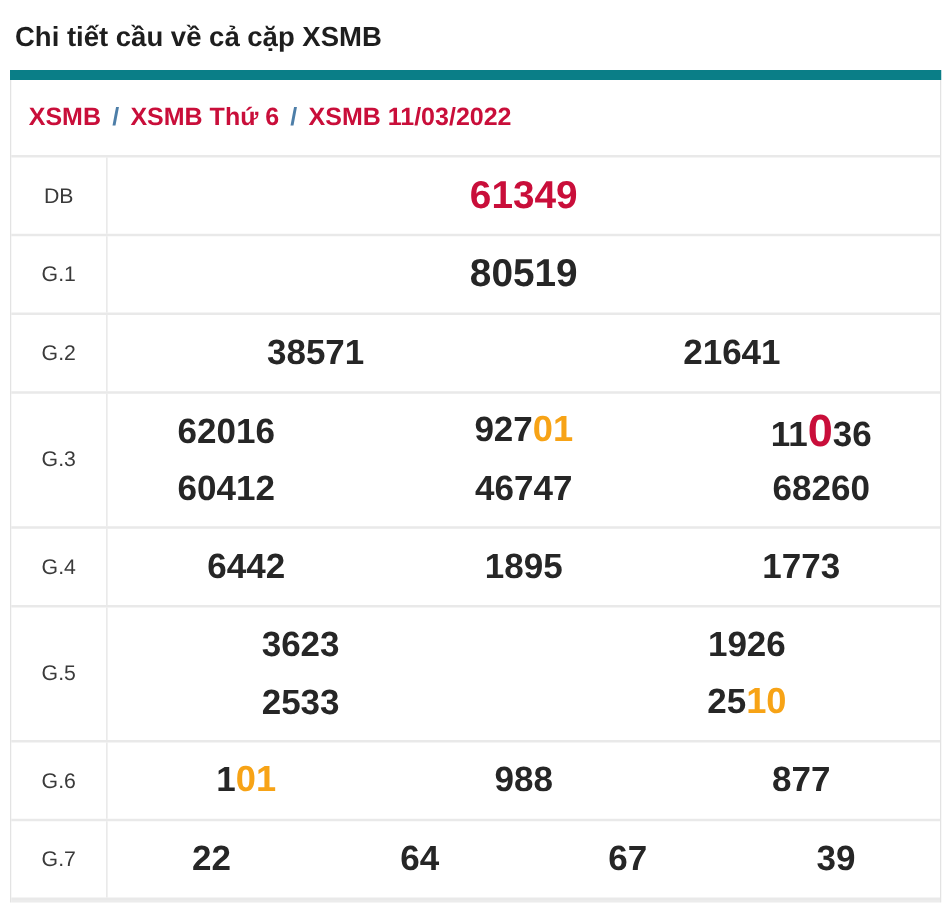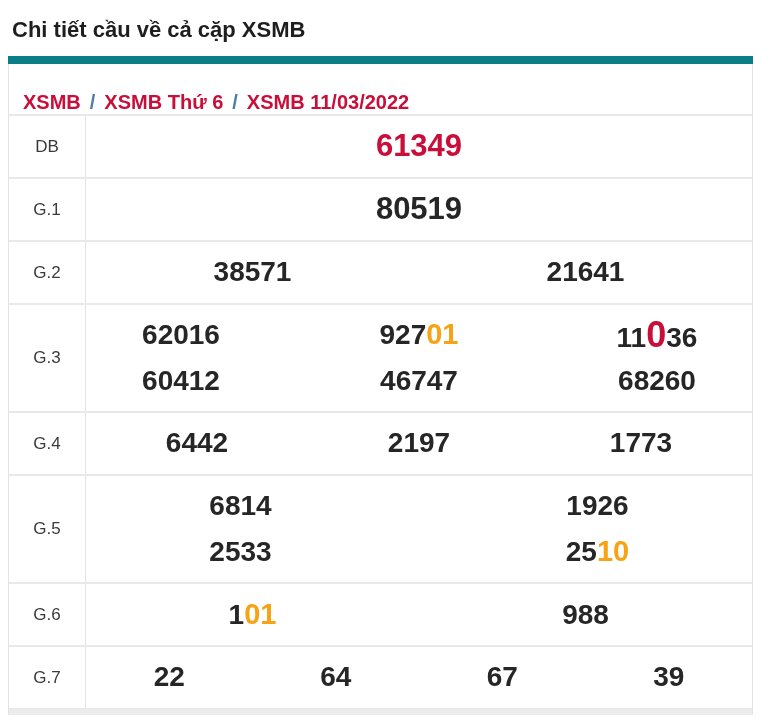--- a/index.html
+++ b/index.html
@@ -24,21 +24,21 @@
   }
   .accent-bar{
     margin:0 8px;height:8px;background:var(--accent);
   }
   .results-table{
     margin:0 8px;
     border-left:1px solid var(--border);
     border-right:1px solid var(--border);
   }
   .breadcrumb-row{
-    height:52px;display:flex;align-items:flex-end;
+    height:62px;display:flex;align-items:center;
     padding-left:14px;
     border-bottom:2px solid var(--rowline);
     font-size:20px;font-weight:700;
   }
   .breadcrumb-row a{
     color:var(--crimson);text-decoration:none;cursor:pointer;
   }
   .breadcrumb-sep{
     color:var(--sep);margin:0 9px;font-weight:700;
   }
@@ -126,44 +126,45 @@
               <div class="cell"><span class="seg">46747</span></div>
               <div class="cell"><span class="seg">68260</span></div>
             </div>
           </div>
         </div>
         <div class="row">
           <div class="row-label">G.4</div>
           <div class="row-values">
             <div class="line">
               <div class="cell"><span class="seg">6442</span></div>
-              <div class="cell"><span class="seg">2197</span></div>
+              <div class="cell"><span class="seg">1895</span></div>
               <div class="cell"><span class="seg">1773</span></div>
             </div>
           </div>
         </div>
         <div class="row double">
           <div class="row-label">G.5</div>
           <div class="row-values">
             <div class="line">
-              <div class="cell"><span class="seg">6814</span></div>
+              <div class="cell"><span class="seg">3623</span></div>
               <div class="cell"><span class="seg">1926</span></div>
             </div>
             <div class="line">
               <div class="cell"><span class="seg">2533</span></div>
               <div class="cell"><span class="seg">25</span><span class="seg seg-hl-orange">10</span></div>
             </div>
           </div>
         </div>
         <div class="row">
           <div class="row-label">G.6</div>
           <div class="row-values">
             <div class="line">
               <div class="cell"><span class="seg">1</span><span class="seg seg-hl-orange">01</span></div>
               <div class="cell"><span class="seg">988</span></div>
+              <div class="cell"><span class="seg">877</span></div>
             </div>
           </div>
         </div>
         <div class="row">
           <div class="row-label">G.7</div>
           <div class="row-values">
             <div class="line">
               <div class="cell"><span class="seg">22</span></div>
               <div class="cell"><span class="seg">64</span></div>
               <div class="cell"><span class="seg">67</span></div>

